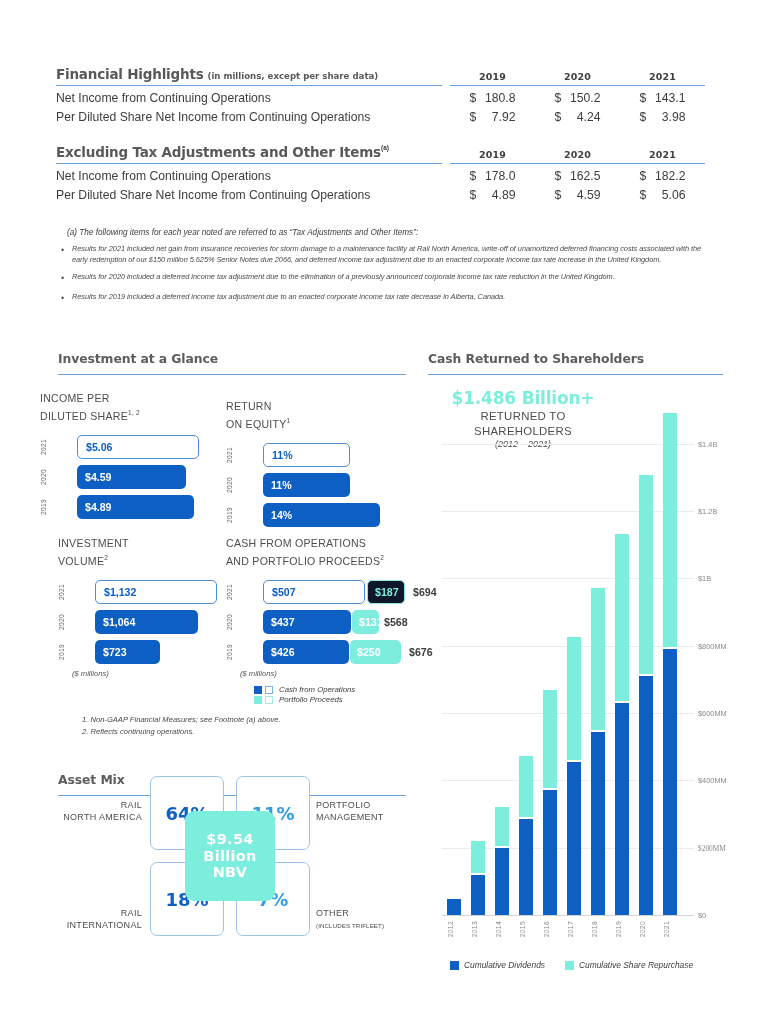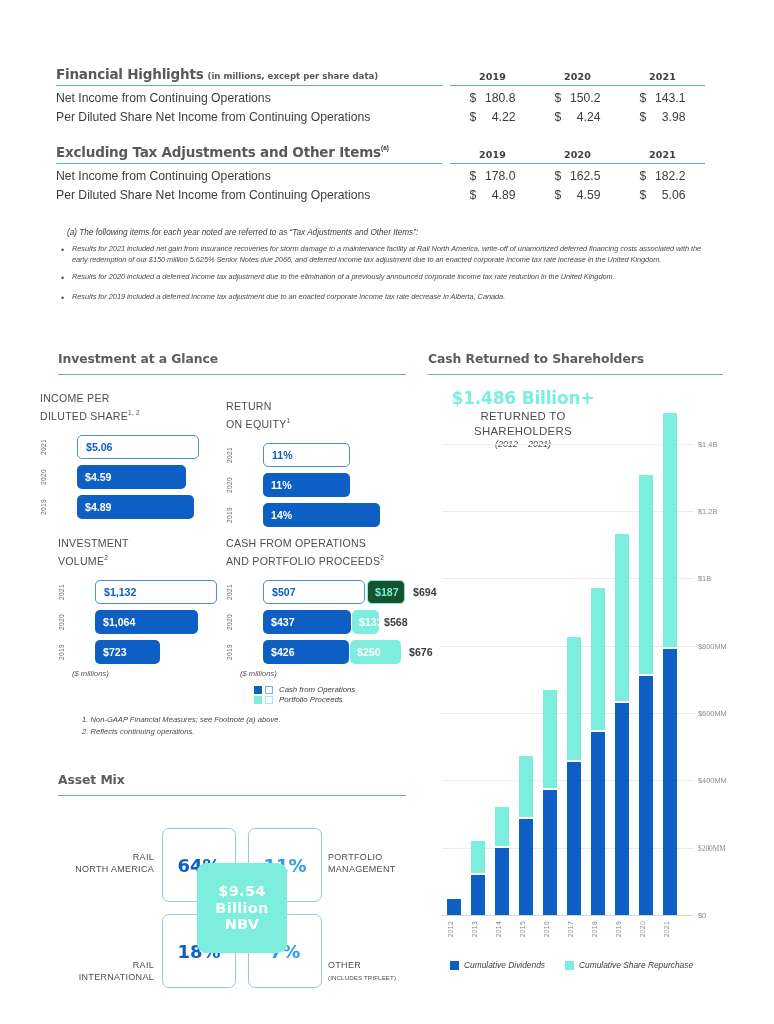--- a/index.html
+++ b/index.html
@@ -118,21 +118,21 @@
   }
   .hb-bar.hollow {
     background: #ffffff;
     border: 1.1px solid #4d8fd6;
     color: #0d5fc4;
   }
   .hb-bar.teal {
     background: #7deedd; color: #ffffff; padding-left: 7px;
   }
   .hb-bar.teal.hollow {
-    background: #14532d; border: 1.1px solid #8fe8dc; color: #7deedd;
+    background: #0f172a; border: 1.1px solid #8fe8dc; color: #7deedd;
   }
   .hb-total {
     font-size: 10.6px; font-weight: bold; color: #3d3d3d;
     display: flex; align-items: center; padding-left: 8px;
   }
 
   .bg-unit {
     font-size: 7.6px; font-style: italic; color: #555;
     margin-left: 14px; margin-top: 2px;
   }
@@ -150,21 +150,21 @@
   }
 
   
   .fn-small { position: absolute; left: 82px; top: 714px; }
   .fn-small div {
     font-size: 7.6px; font-style: italic; color: #4a4a4a;
     line-height: 12px;
   }
 
   
-  #assetmix { position: absolute; left: 58px; top: 828px; width: 360px; height: 168px; margin-left: 12px; }
+  #assetmix { position: absolute; left: 58px; top: 776px; width: 360px; height: 168px; }
   .am-grid {
     position: absolute; left: 92px; top: 0;
     width: 160px; height: 160px;
   }
   .am-cell {
     position: absolute; width: 74px; height: 74px;
     border: 1.2px solid #9dc3ea; border-radius: 7px;
     background: #fff;
     display: flex; align-items: center; justify-content: center;
     font-weight: bold; font-family: "DejaVu Sans", sans-serif;
@@ -289,21 +289,21 @@
             <span class="dollar">$</span>
             <span class="num">143.1</span>
           </div>
       </div>
     </div>
     <div class="fin-row">
       <div class="rlabel">Per Diluted Share Net Income from Continuing Operations</div>
       <div class="rvals">
         <div class="rv">
             <span class="dollar">$</span>
-            <span class="num">4.22</span>
+            <span class="num">7.92</span>
           </div>
         <div class="rv">
             <span class="dollar">$</span>
             <span class="num">4.24</span>
           </div>
         <div class="rv">
             <span class="dollar">$</span>
             <span class="num">3.98</span>
           </div>
       </div>

